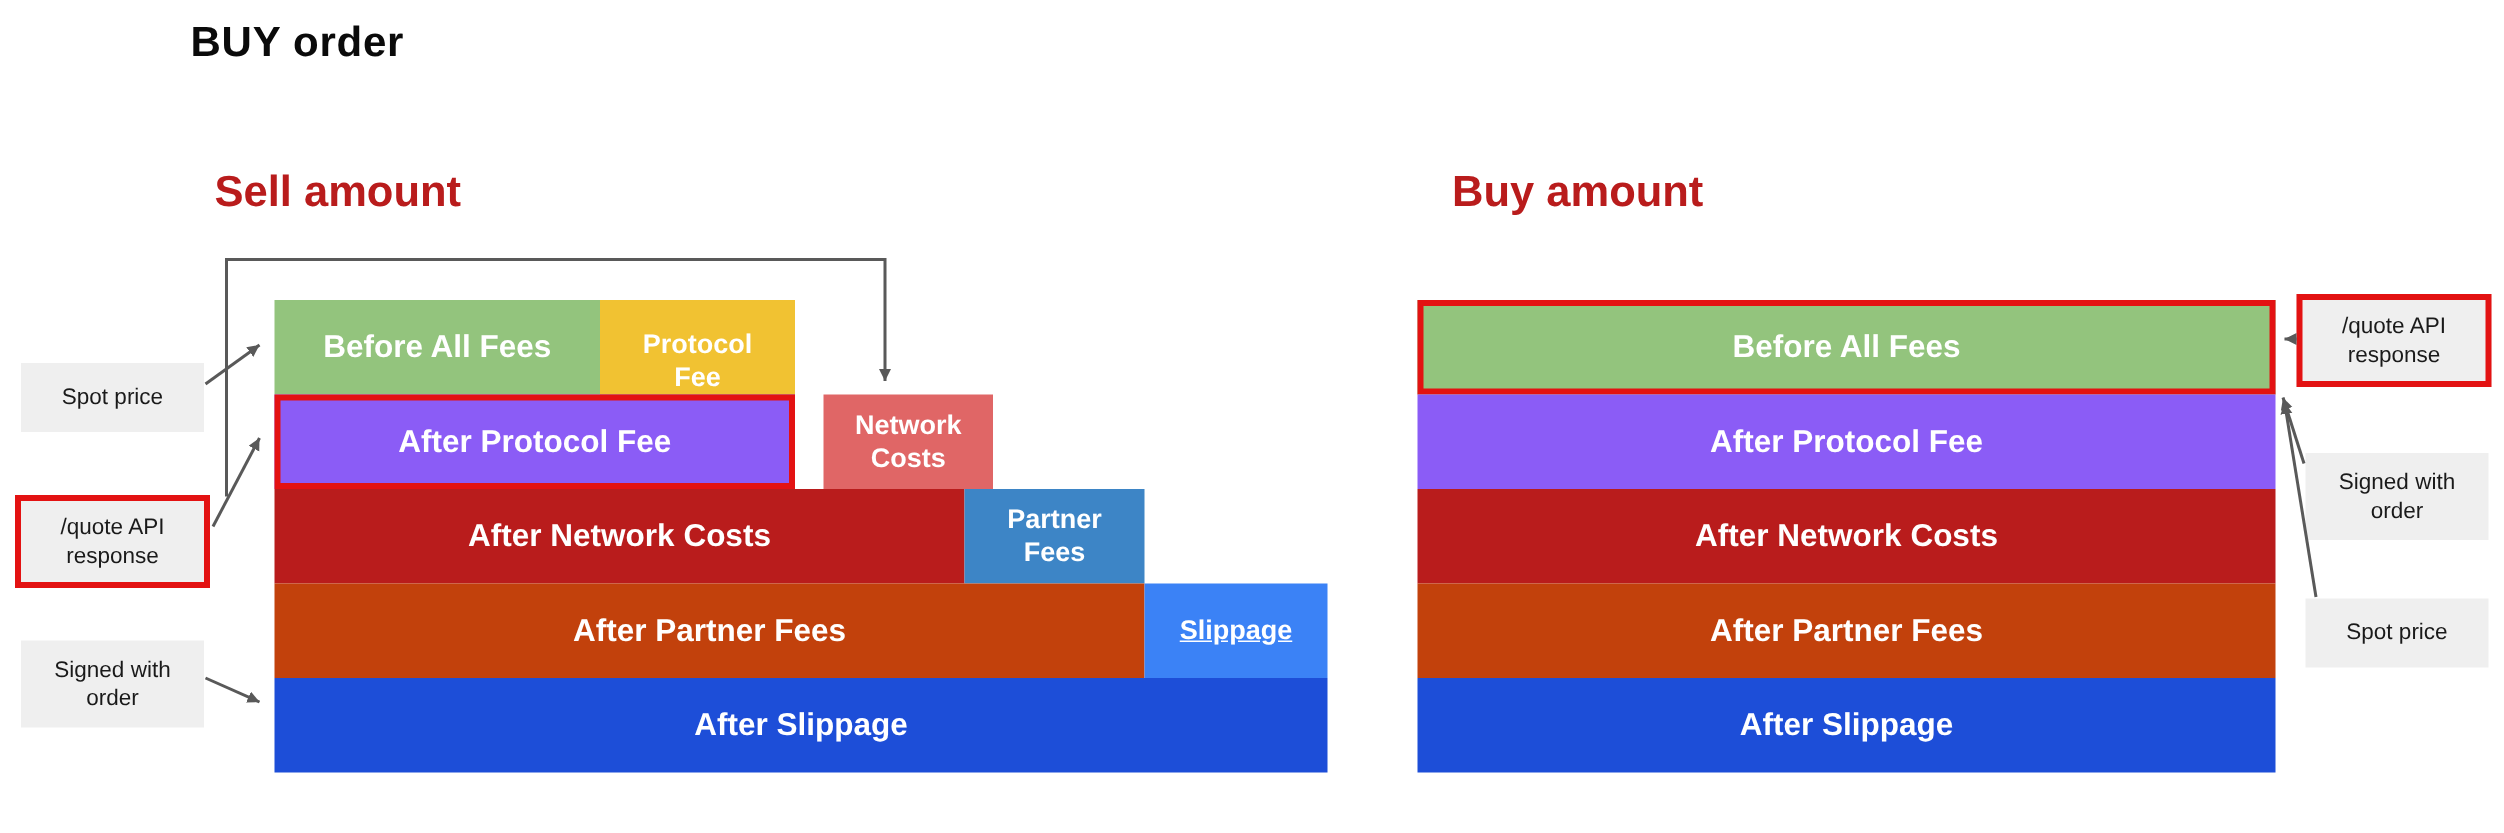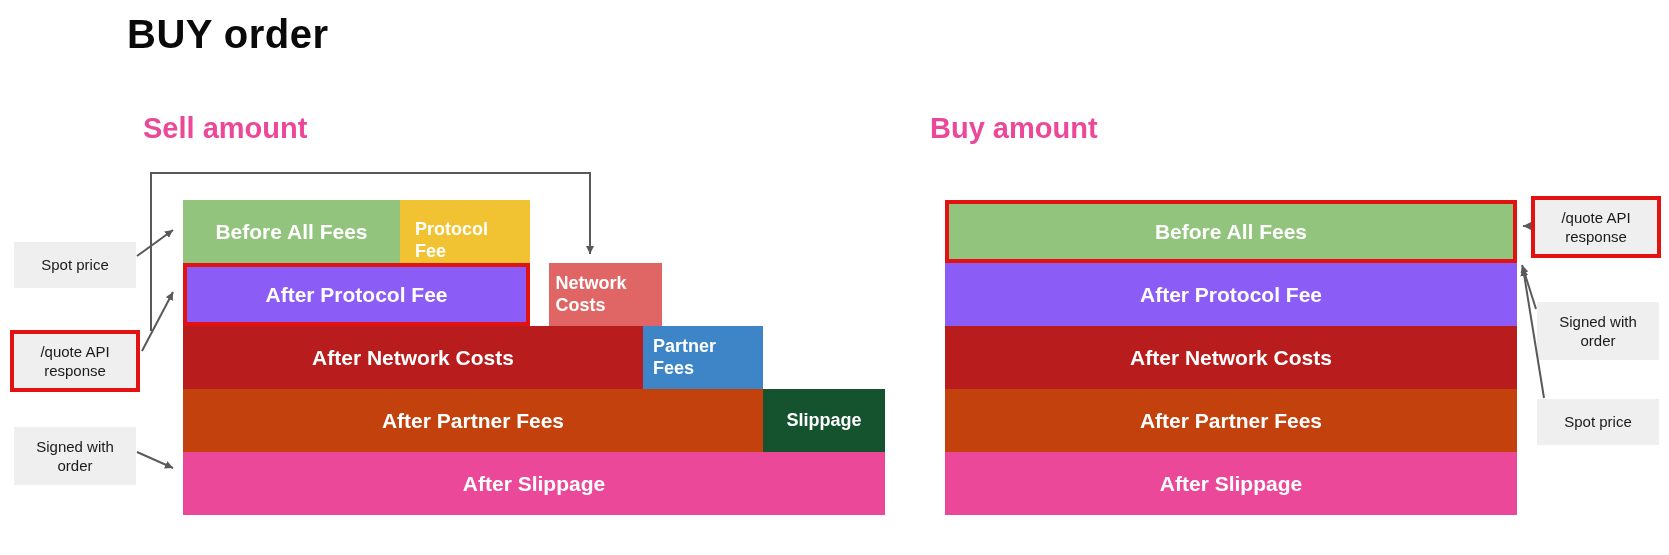--- a/index.html
+++ b/index.html
@@ -10,55 +10,56 @@
     position: relative;
     width: 1669px;
     height: 555px;
     background: #ffffff;
     overflow: hidden;
   }
 
   .title {
     position: absolute;
     left: 127px; top: 12px;
-    font-size: 40px;
+    font-size: 28px;
     font-weight: 800;
     color: #0a0a0a;
     letter-spacing: 0.5px;
     text-align: center;
   }
 
   .stack-heading {
     position: absolute;
     font-size: 29px;
     font-weight: 700;
-    color: #ec4899;
+    color: #b91c1c;
   }
 
   .block {
     position: absolute;
     display: flex;
     align-items: center;
     justify-content: center;
+    text-align: center;
     color: #ffffff;
     font-weight: 700;
   }
   .row-label { font-size: 21px; }
   .fee { font-size: 18px; line-height: 1.2; }
   .fee-text { display: inline-block; max-width: 100px; }
 
   .c-lightgreen  { background: #93C47D; }
   .c-midgreen    { background: #8b5cf6; }
   .c-darkgreen   { background: #b91c1c; }
   .c-darkergreen { background: #c2410c; }
-  .c-teal        { background: #ec4899; }
+  .c-teal        { background: #1d4ed8; }
   .c-yellow      { background: #F1C232; }
   .c-redfee      { background: #E06666; }
   .c-bluefee     { background: #3D85C6; }
-  .c-purplefee   { background: #14532d; }
+  .c-purplefee   { background: #3b82f6; text-decoration: underline; }
 
   .hl { border: 4px solid #E31212; }
 
   .callout {
     position: absolute;
     background: #EFEFEF;
     display: flex;
     align-items: center;
     justify-content: center;
     text-align: center;
@@ -77,21 +78,21 @@
   }
 </style>
 </head>
 <body>
 
 <div id="canvas">
 
   <div class="title">BUY order</div>
 
   <div class="stack-heading" style="left:143px; top:112px;">Sell amount</div>
-  <div class="stack-heading" style="left:930px; top:112px;text-align:center;">Buy amount</div>
+  <div class="stack-heading" style="left:968px; top:112px;text-align:center;">Buy amount</div>
 
   <div class="block row-label c-lightgreen" style="left:183px; top:200px; width:217px; height:63px;">Before All Fees</div>
   <div class="block fee c-yellow" style="left:400px; top:200px; width:130px; height:81px;">
     <span class="fee-text">Protocol Fee</span>
   </div>
 
   <div class="block row-label c-midgreen hl" style="left:183px; top:263px; width:347px; height:63px;">After Protocol Fee</div>
   <div class="block fee c-redfee" style="left:530px; top:263px; width:113px; height:63px;margin-left:19px;">
     <span class="fee-text">Network Costs</span>
   </div>

